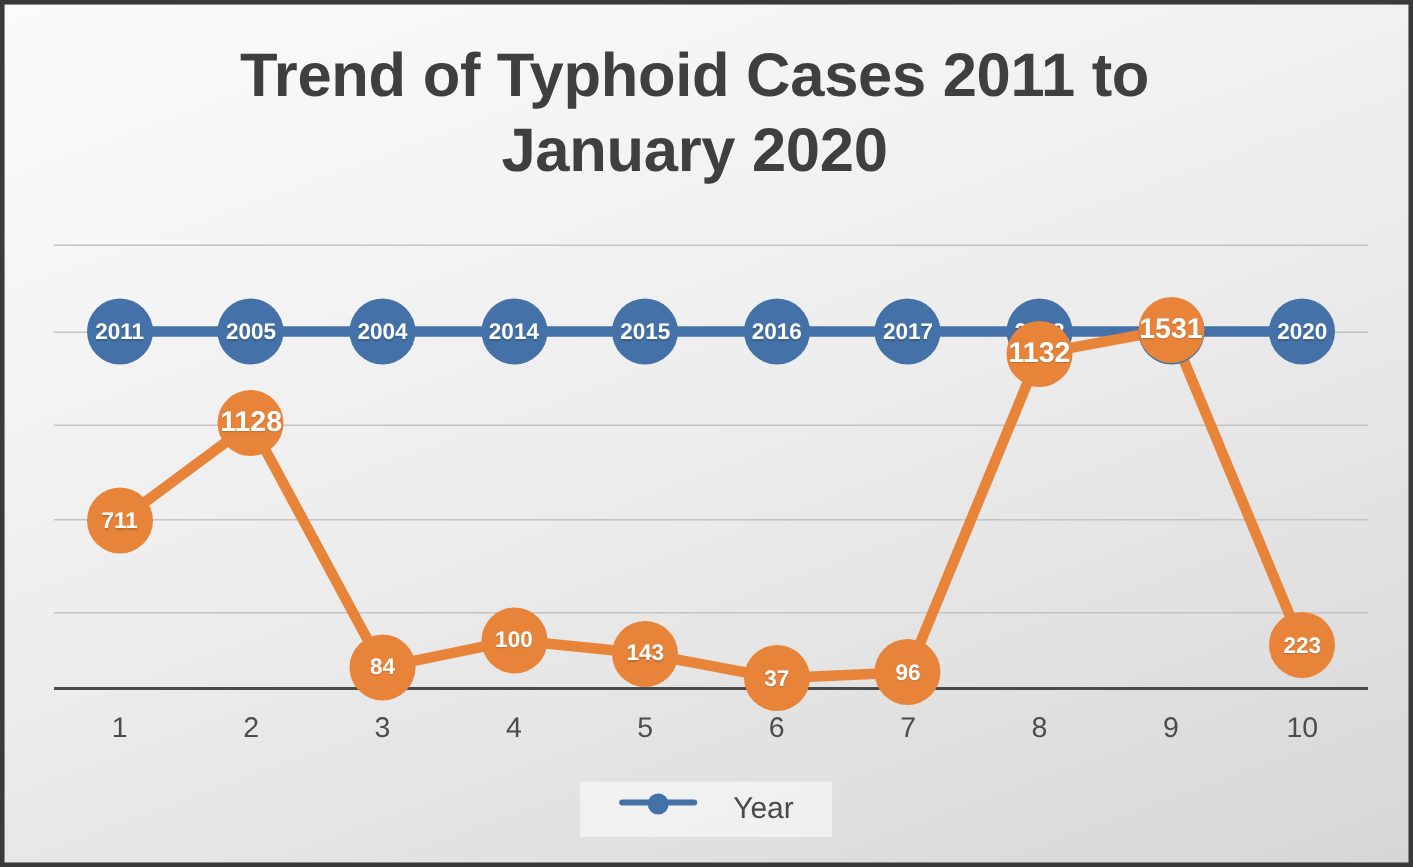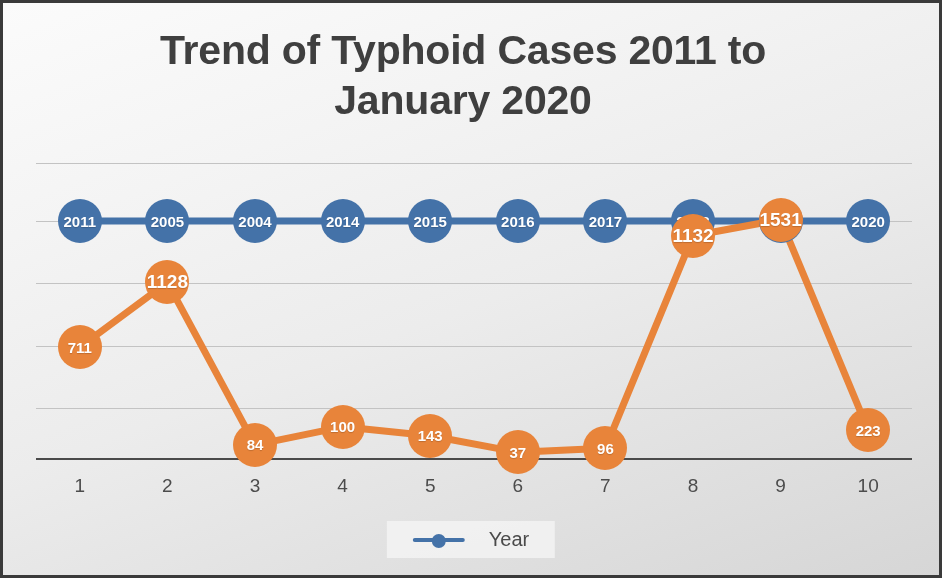--- a/index.html
+++ b/index.html
@@ -69,21 +69,21 @@
     text-align:center;
   }
   
   #legend{
     position:absolute;left:50%;transform:translateX(-50%);
     top:518px;
     background:rgba(246,246,246,.75);
     padding:7px 26px;
     display:flex;align-items:center;gap:26px;
   }
-  .legend-item{display:flex;align-items:center;gap:24px;}
+  .legend-item{display:flex;align-items:flex-start;gap:24px;}
   .legend-swatch{
     position:relative;width:52px;height:14px;
     display:inline-block;
   }
   .legend-swatch .bar{
     position:absolute;left:0;top:5px;width:52px;height:4px;border-radius:2px;
   }
   .legend-swatch .dot{
     position:absolute;left:19px;top:1px;width:14px;height:14px;border-radius:50%;
   }

